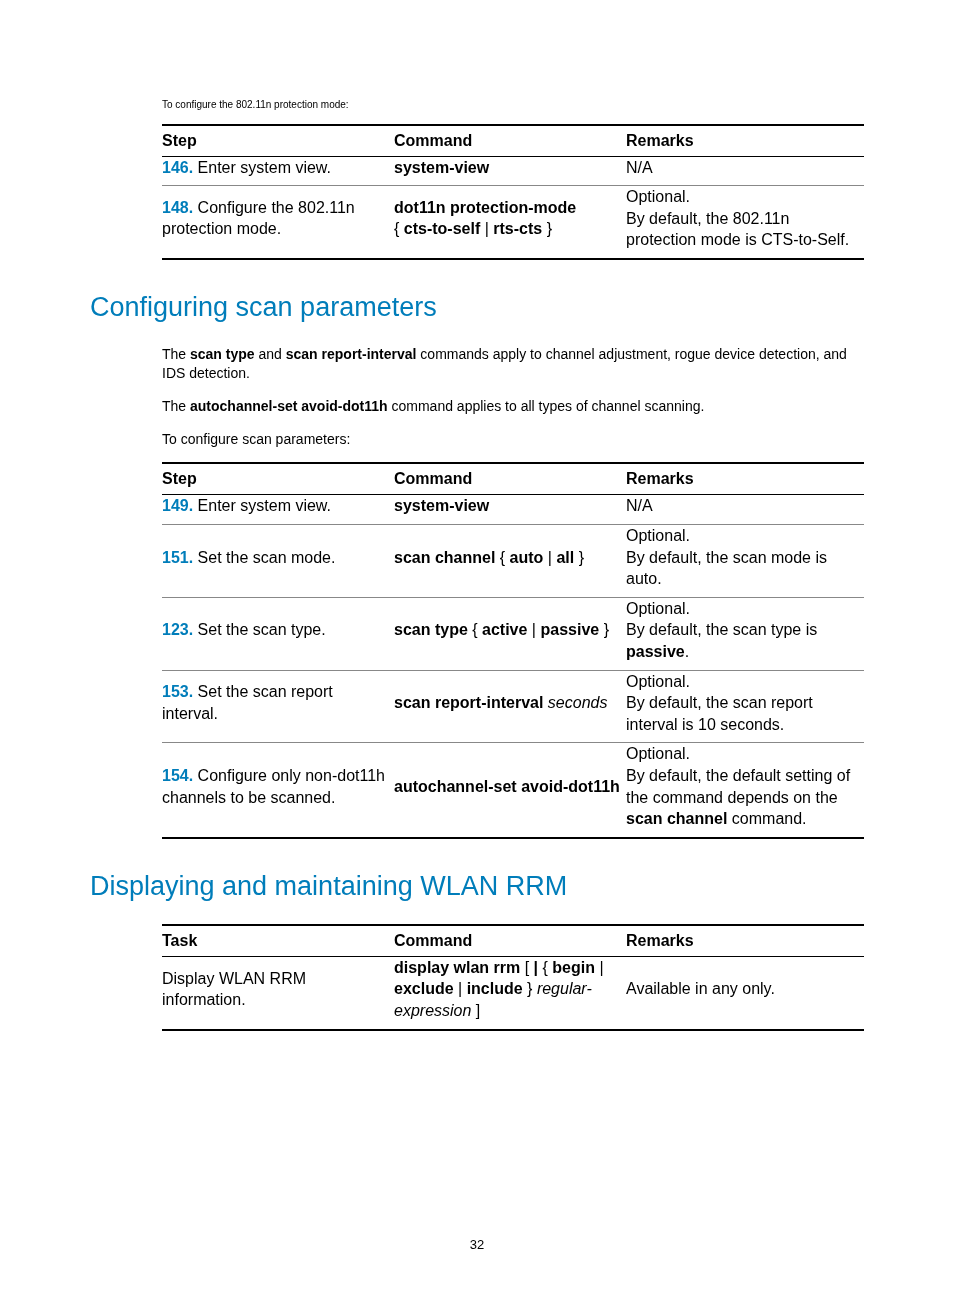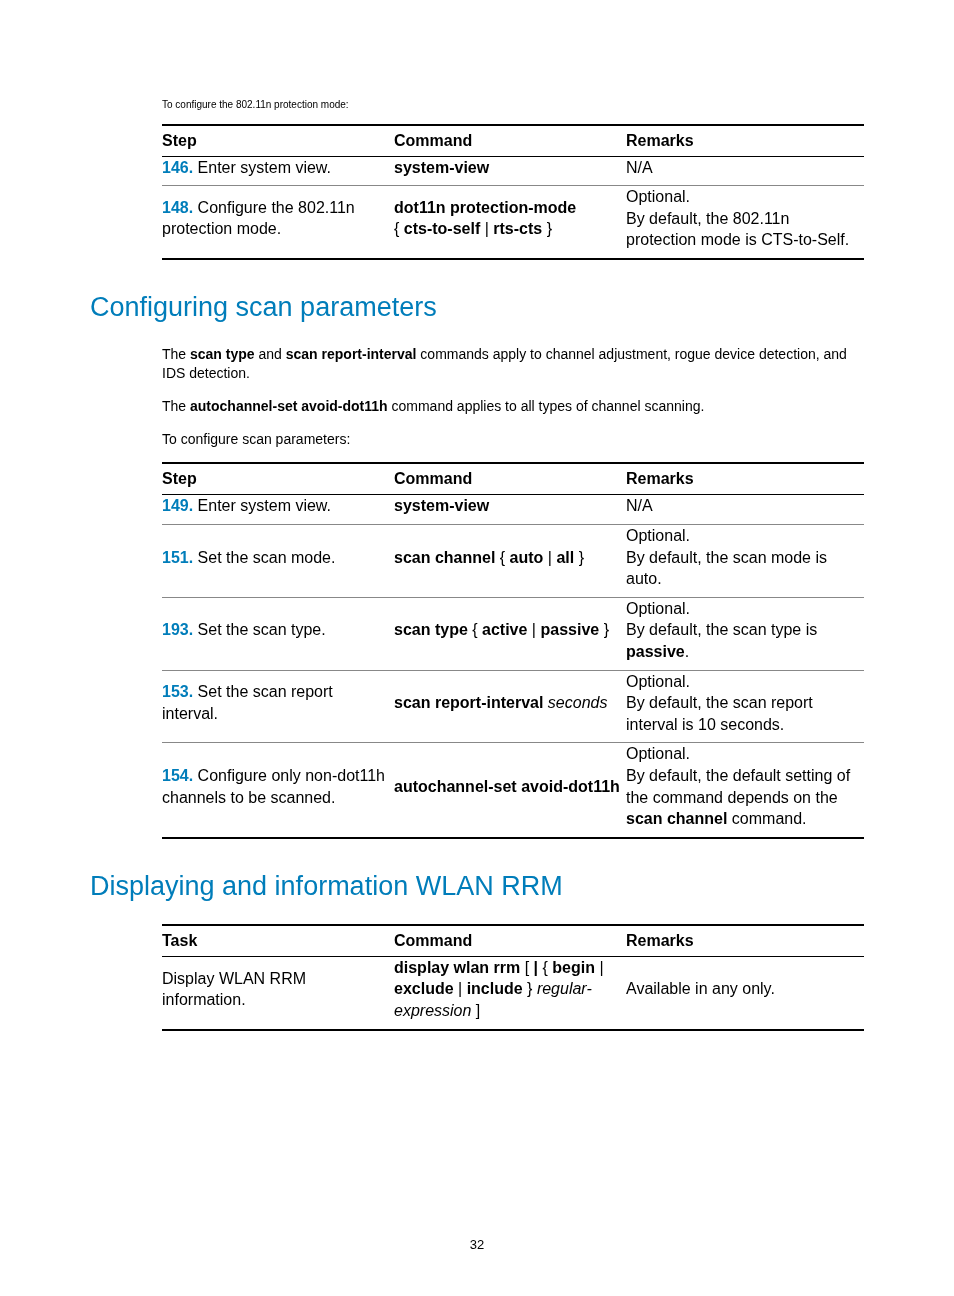--- a/index.html
+++ b/index.html
@@ -120,38 +120,38 @@
         <td><span class="steplabel">149. </span>Enter system view.</td>
         <td><span class="bold">system-view</span></td>
         <td>N/A</td>
       </tr>
       <tr>
         <td><span class="steplabel">151. </span>Set the scan mode.</td>
         <td><span class="bold">scan channel</span> { <span class="bold">auto</span> | <span class="bold">all</span> }</td>
         <td>Optional.<br>By default, the scan mode is auto.</td>
       </tr>
       <tr>
-        <td><span class="steplabel">193. </span>Set the scan type.</td>
+        <td><span class="steplabel">123. </span>Set the scan type.</td>
         <td><span class="bold">scan type</span> { <span class="bold">active</span> | <span class="bold">passive</span> }</td>
         <td>Optional.<br>By default, the scan type is <span class="bold">passive</span>.</td>
       </tr>
       <tr>
         <td><span class="steplabel">153. </span>Set the scan report interval.</td>
         <td><span class="bold">scan report-interval</span> <span class="ital">seconds</span></td>
         <td>Optional.<br>By default, the scan report interval is 10 seconds.</td>
       </tr>
       <tr>
         <td><span class="steplabel">154. </span>Configure only non-dot11h channels to be scanned.</td>
         <td><span class="bold">autochannel-set avoid-dot11h</span></td>
         <td>Optional.<br>By default, the default setting of the command depends on the <span class="bold">scan channel</span> command.</td>
       </tr>
     </tbody>
 </table>
 
-<h1 class="h1">Displaying and information WLAN RRM</h1>
+<h1 class="h1">Displaying and maintaining WLAN RRM</h1>
 
 <table>
   <colgroup>
       <col class="col-step">
       <col class="col-cmd">
       <col class="col-rem">
     </colgroup>
   <thead>
       <tr>
     <th>Task</th>

